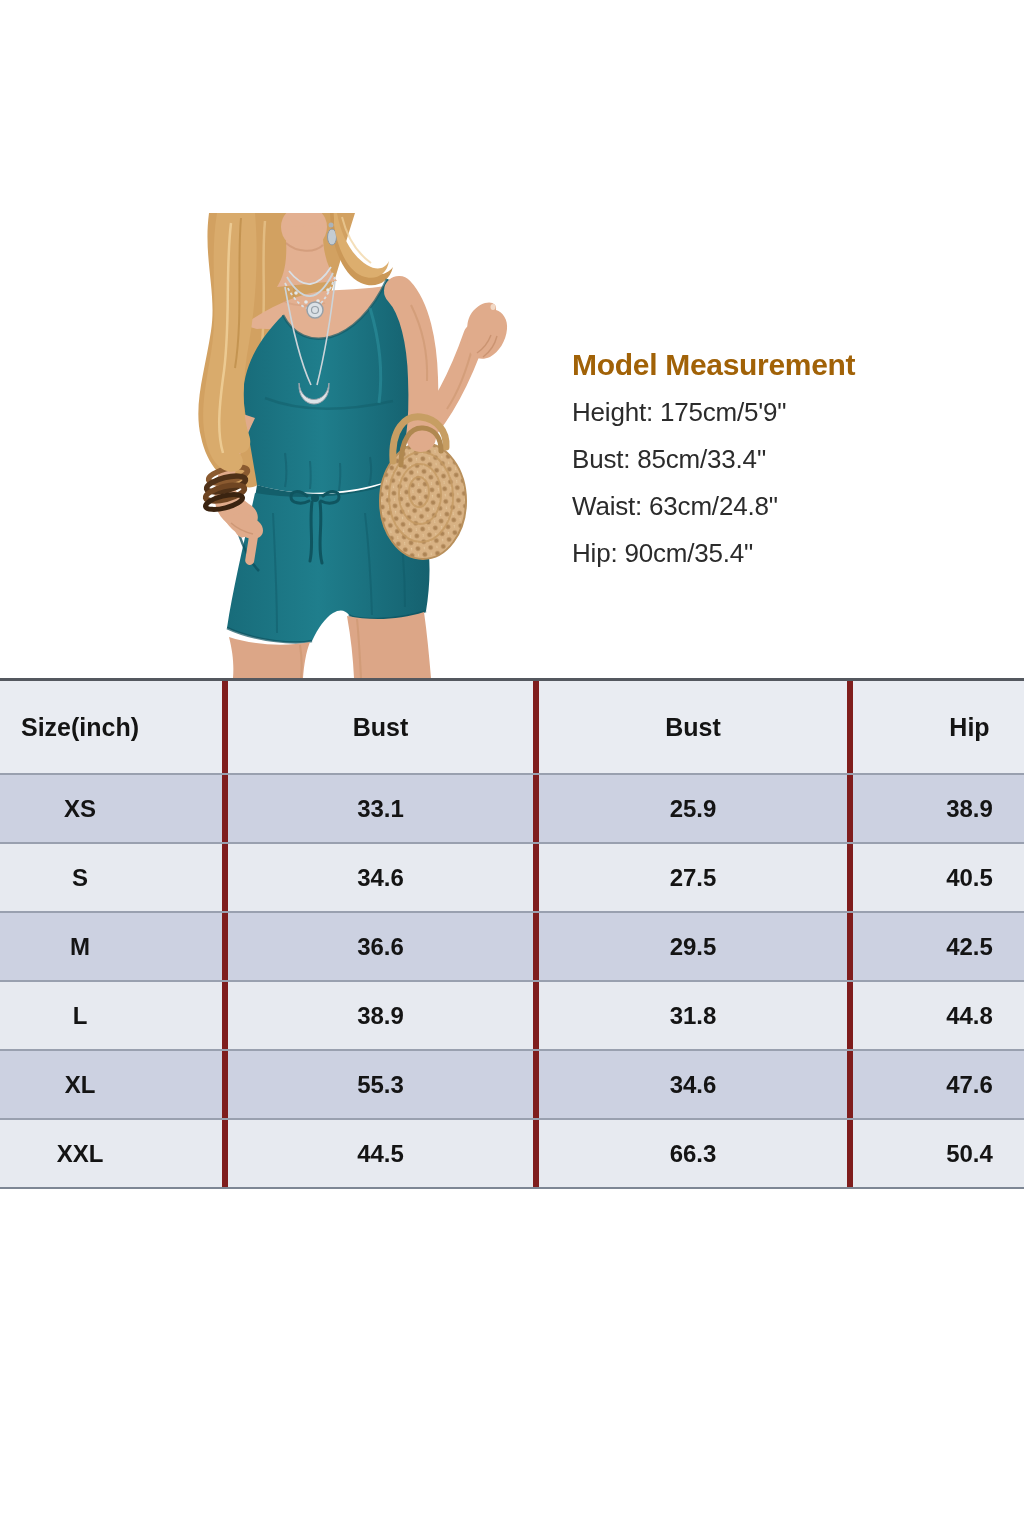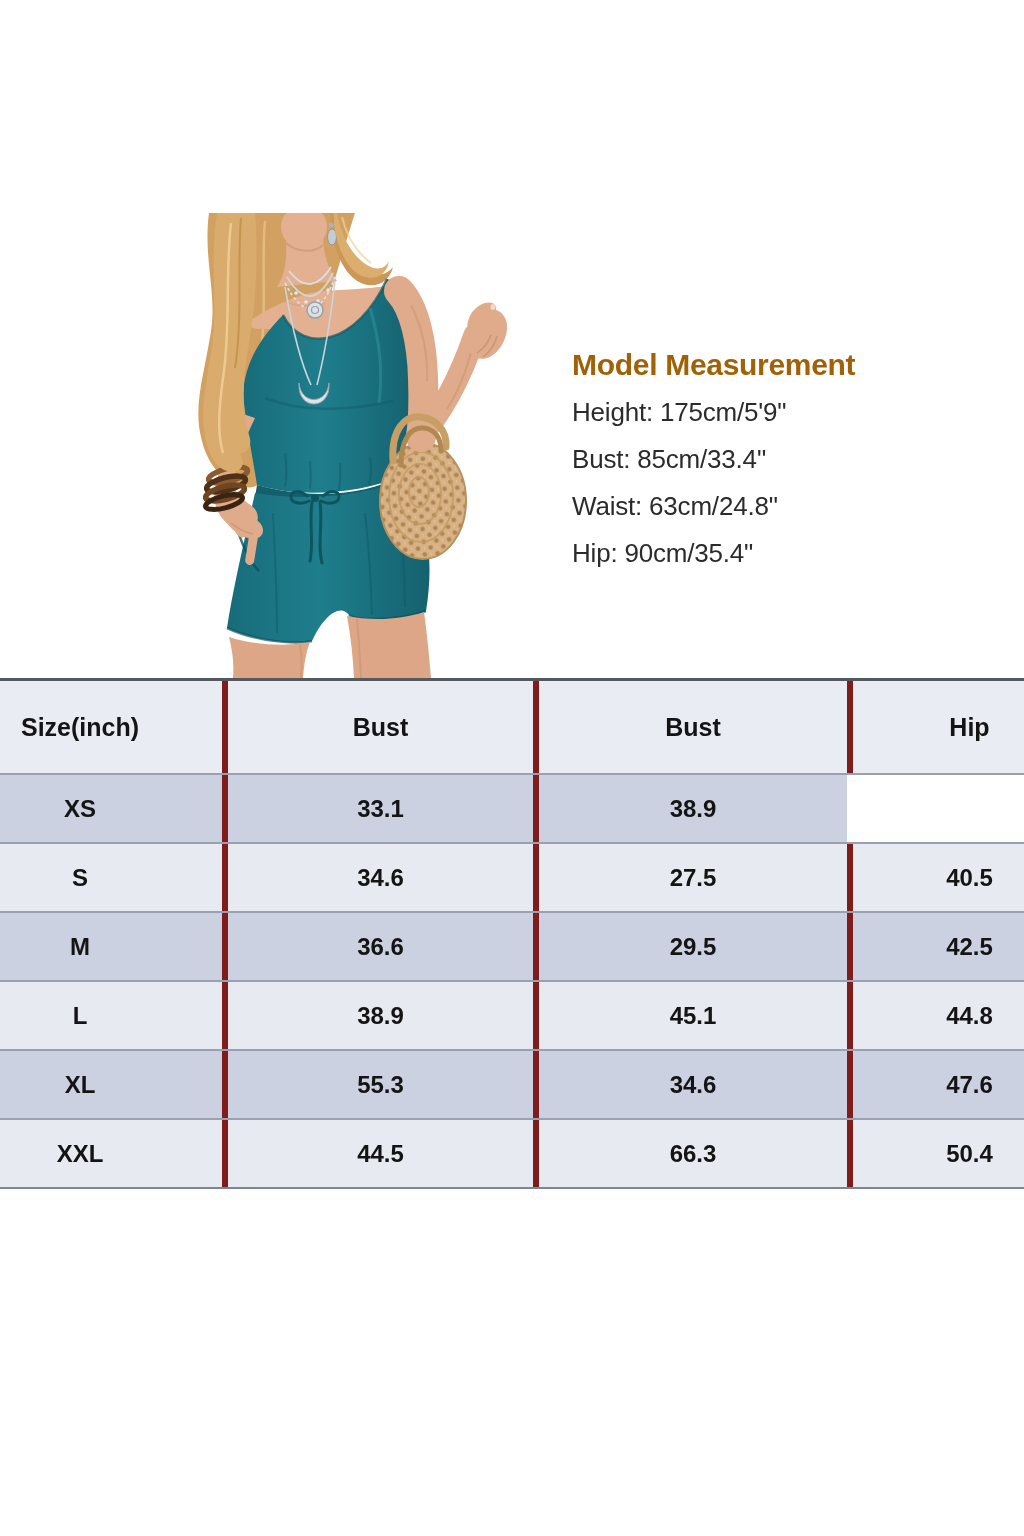--- a/index.html
+++ b/index.html
@@ -193,38 +193,39 @@
   <div class="size-table">
     <div class="trow head">
       <div class="tcell">Size(inch)</div>
       <div class="tcell">Bust</div>
       <div class="tcell">Bust</div>
       <div class="tcell">Hip</div>
     </div>
     <div class="trow data alt">
       <div class="tcell">XS</div>
       <div class="tcell">33.1</div>
+      <div class="tcell">25.9</div>
       <div class="tcell">38.9</div>
     </div>
     <div class="trow data plain">
       <div class="tcell">S</div>
       <div class="tcell">34.6</div>
       <div class="tcell">27.5</div>
       <div class="tcell">40.5</div>
     </div>
     <div class="trow data alt">
       <div class="tcell">M</div>
       <div class="tcell">36.6</div>
       <div class="tcell">29.5</div>
       <div class="tcell">42.5</div>
     </div>
     <div class="trow data plain">
       <div class="tcell">L</div>
       <div class="tcell">38.9</div>
-      <div class="tcell">45.1</div>
+      <div class="tcell">31.8</div>
       <div class="tcell">44.8</div>
     </div>
     <div class="trow data alt">
       <div class="tcell">XL</div>
       <div class="tcell">55.3</div>
       <div class="tcell">34.6</div>
       <div class="tcell">47.6</div>
     </div>
     <div class="trow data plain">
       <div class="tcell">XXL</div>

